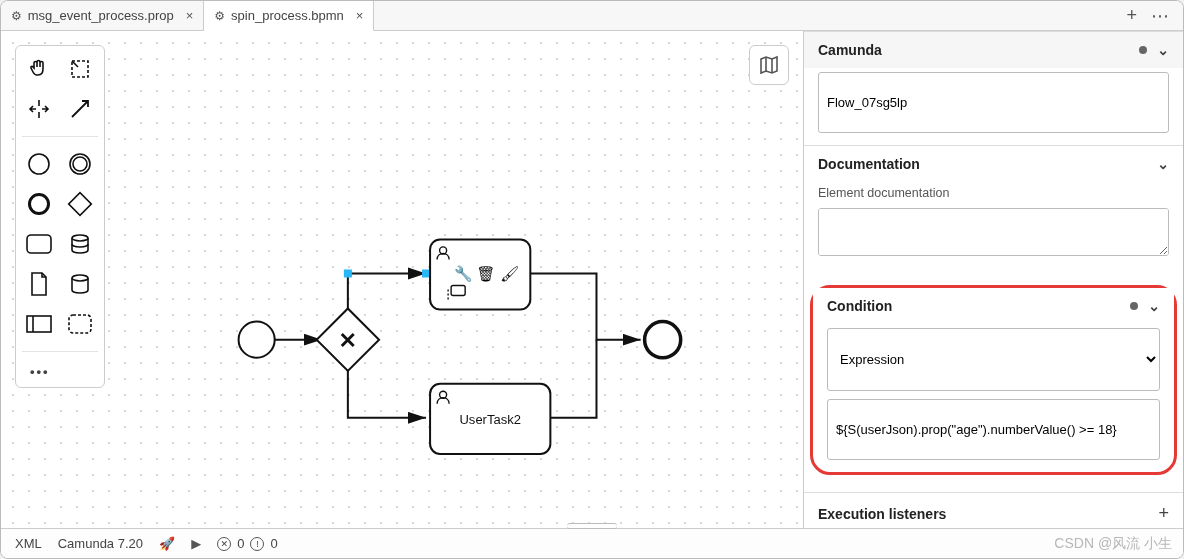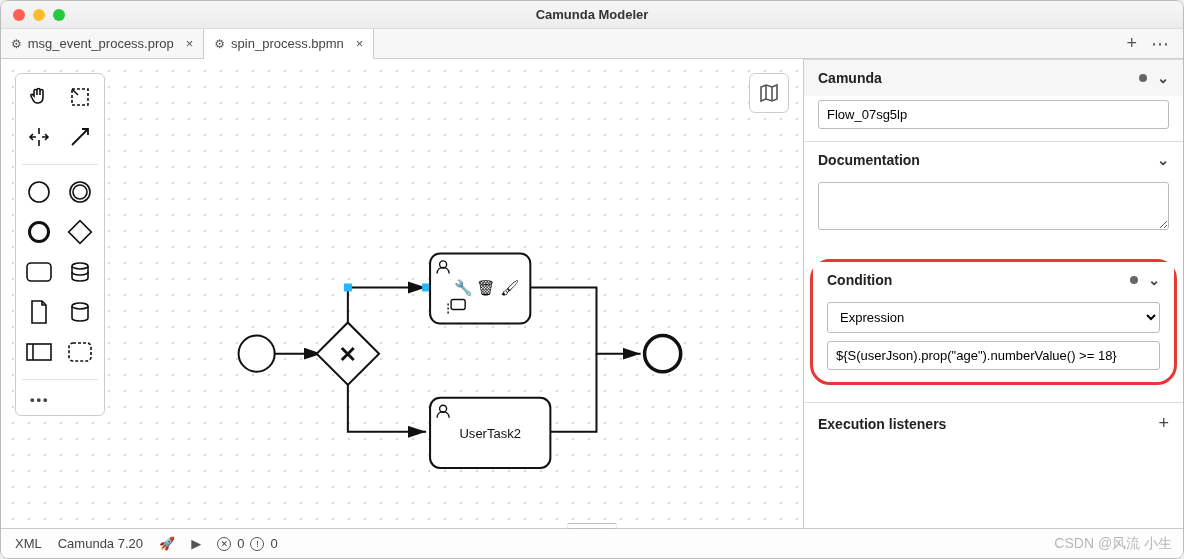--- a/index.html
+++ b/index.html
@@ -49,47 +49,39 @@
 .props-head .label { font-weight:700; font-size:13px; letter-spacing:0.3px; color:#333;}
 .section { border-top:1px solid #ddd; }
 .sec-head { display:flex; align-items:center; justify-content:space-between; padding:10px 14px; font-weight:700; font-size:14px; color:#222; cursor:pointer; background:#f6f6f6;}
 .sec-head.plain { background:#fff; font-weight:600; }
 .sec-head .right { display:flex; align-items:center; gap:10px; color:#555;}
 .dot-ind { width:8px; height:8px; border-radius:50%; background:#666;}
 .chev { font-size:14px; color:#444;}
 .plus { font-size:18px; font-weight:400; color:#444;}
 .sec-body { padding:4px 14px 12px; display:flex; flex-direction:column; gap:8px; font-size:13px; color:#444;}
 .sec-body label { font-size:12.5px; color:#555;}
-.sec-body input, .sec-body select, .sec-body textarea { width:100%; border:1px solid #bbb; border-radius:3px; padding:6px 8px; font-size:13px; font-family:inherit; background:#fff;}
+.sec-body input, .sec-body select, .sec-body textarea { width:100%; border:1px solid #bbb; border-radius:3px; padding:22px 8px; font-size:13px; font-family:inherit; background:#fff;}
 .sec-body textarea { height:48px; resize:both;}
 .highlight { border:3px solid #e53935; border-radius:20px; margin:17px 6px; }
 
 
 .status { height:30px; border-top:1px solid #ccc; background:#fdfdfd; display:flex; align-items:center; gap:16px; padding:0 14px; font-size:13px; color:#444;}
 .status .ic { color:#555; cursor:pointer;}
 .status .counts { display:flex; align-items:center; gap:6px;}
 .status .counts .circ { width:14px; height:14px; border:1.5px solid #555; border-radius:50%; display:inline-flex; align-items:center; justify-content:center; font-size:9px;}
 .status .spacer { flex:1;}
 .watermark { position:absolute; right:12px; bottom:6px; font-size:14px; color:#b7b7b7; pointer-events:none;}
 .drag-handle { position:absolute; left:50%; transform:translateX(-50%); bottom:30px; width:70px; height:6px;}
 .drag-handle::before { content:""; display:block; width:50px; height:4px; margin:0 auto; border-top:1px solid #bbb; border-bottom:1px solid #bbb; border-radius:3px;}
 </style>
 </head>
 <body>
 
 <div class="window">
 
-  <div class="titlebar">
-    <div class="traffic">
-      <div class="dot red"></div>
-      <div class="dot yellow"></div>
-      <div class="dot green"></div>
-    </div>
-    <div class="title">Camunda Modeler</div>
-  </div>
 
   <div class="tabbar">
     <div class="tab">
       <span class="gear">⚙</span>
       <span>msg_event_process.prop</span>
       <span class="close">×</span>
     </div>
     <div class="tab active">
       <span class="gear">⚙</span>
       <span>spin_process.bpmn</span>
@@ -261,20 +253,21 @@
       </div>
 
       <div class="section">
         <div class="sec-head plain">
           <span>Documentation</span>
           <span class="right">
               <span class="chev">⌄</span>
             </span>
         </div>
         <div class="sec-body">
+          <label>Element documentation</label>
           <textarea style=""></textarea>
         </div>
       </div>
 
       <div class="highlight">
         <div class="section" style="border-top:none">
           <div class="sec-head" style="background:#fff">
             <span>Condition</span>
             <span class="right">
                 <span class="dot-ind"></span>

